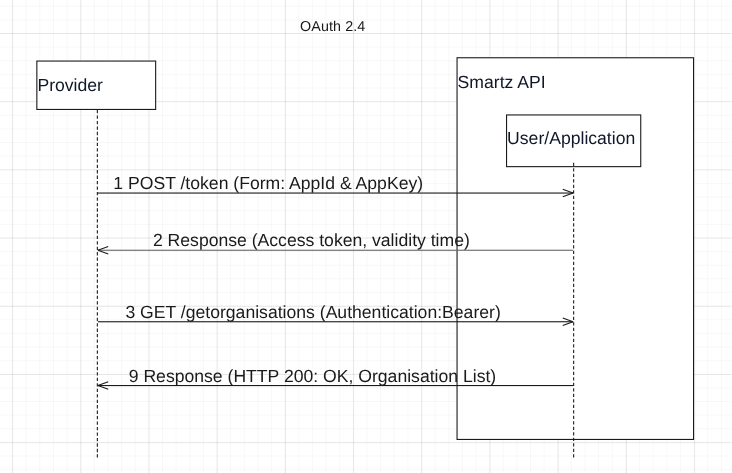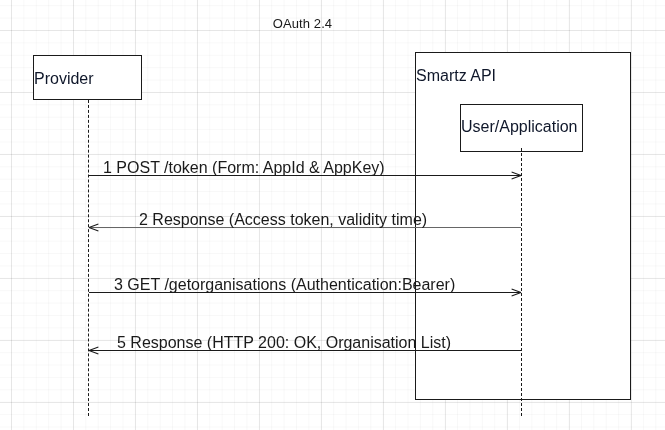--- a/index.html
+++ b/index.html
@@ -202,16 +202,16 @@
     </div>
     <div class="msg-label left-anchored" style="left:13px;margin-left:12px;">3 GET /getorganisations (Authentication:Bearer)</div>
   </div>
 
   <div class="message" id="msg-4">
     <div class="msg-line" style="border-top-color:#1a1a1a;"></div>
     <div class="arrowhead left" style="left:0px;">
       <span class="a"></span>
         <span class="b"></span>
     </div>
-    <div class="msg-label right-anchored" style="left:28px;">5 Response (HTTP 200: OK, Organisation List)</div>
+    <div class="msg-label right-anchored" style="left:28px;">9 Response (HTTP 200: OK, Organisation List)</div>
   </div>
 
 </div>
 
 </body></html>

